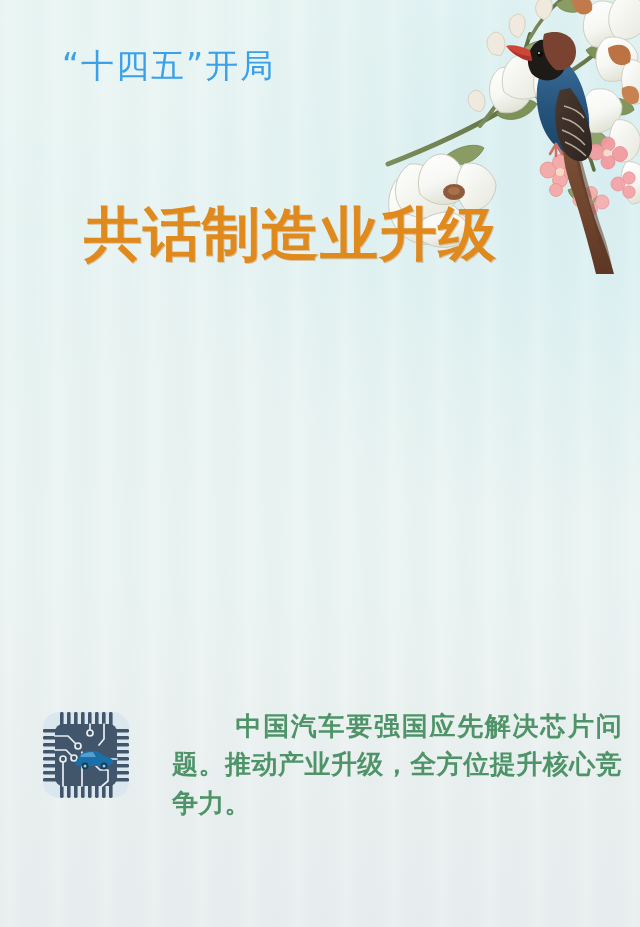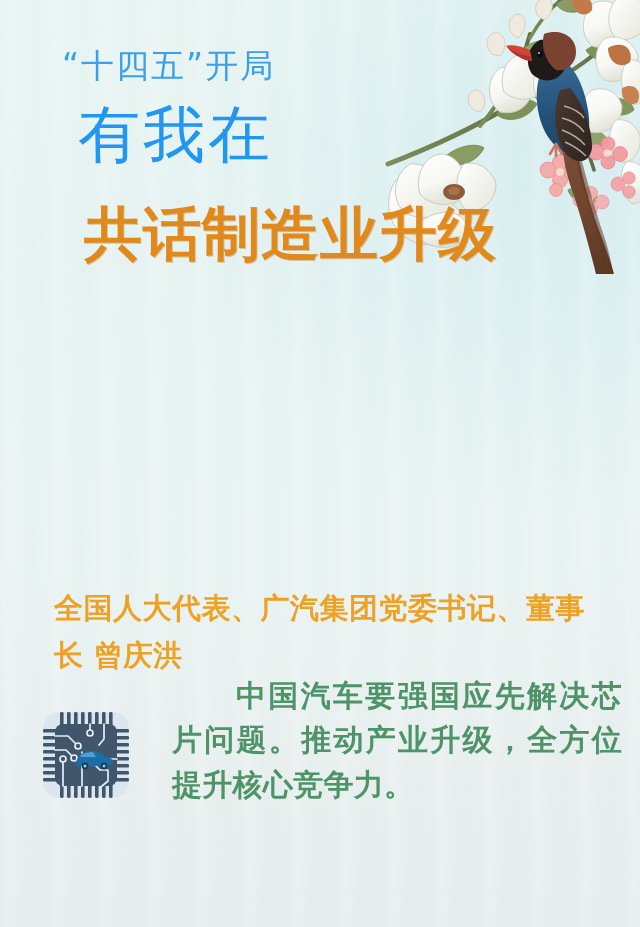--- a/index.html
+++ b/index.html
@@ -77,26 +77,26 @@
     font-size:29px;line-height:1.62;
     color:#eda226;font-weight:700;
     letter-spacing:.5px;
     font-family:"DejaVu Sans","Liberation Sans",sans-serif;
   }
 
   #chip{position:absolute;left:38px;top:707px;width:96px;height:96px;}
   #chip svg{display:block;width:100%;height:100%;}
 
   .quote{
-    position:absolute;left:172px;top:676px;width:450px;
-    font-size:30px;line-height:1.48;
+    position:absolute;left:172px;top:708px;width:450px;
+    font-size:26px;line-height:1.48;
     color:#4e9468;font-weight:700;
     letter-spacing:.3px;
     text-align:justify;
-    font-family:Liberation Mono, monospace;
+    font-family:Liberation Serif, serif;
   }
   .quote .indent{display:inline-block;width:62px;}
 </style>
 </head>
 <body>
 
 <div id="poster">
 
   <div id="streaks"></div>
 
@@ -257,25 +257,23 @@
         <g stroke="#c9736a" stroke-width="2.6" fill="none" stroke-linecap="round">
           <path d="M176 150 L 170 160"></path>
             <path d="M176 150 L 182 160"></path>
           <path d="M176 150 L 176 162"></path>
         </g>
       </g>
     </svg>
   </div>
 
   <div class="kicker">“十四五”开局</div>
-  <div class="headline-blue">有我在</div>
   <div class="headline-orange">共话制造业升级</div>
 
 
-  <div class="speaker">全国人大代表、广汽集团党委书记、董事长  曾庆洪</div>
 
   <div id="chip">
     <svg viewBox="0 0 96 96" xmlns="http://www.w3.org/2000/svg">
       <rect x="5" y="5" width="86" height="86" rx="16" fill="#dbe7ef"></rect>
       <g fill="#42566b">
 
         <rect x="22" y="5" width="3.6" height="16" rx="1.4"></rect>
         <rect x="29" y="5" width="3.6" height="16" rx="1.4"></rect>
         <rect x="36" y="5" width="3.6" height="16" rx="1.4"></rect>
         <rect x="43" y="5" width="3.6" height="16" rx="1.4"></rect>

